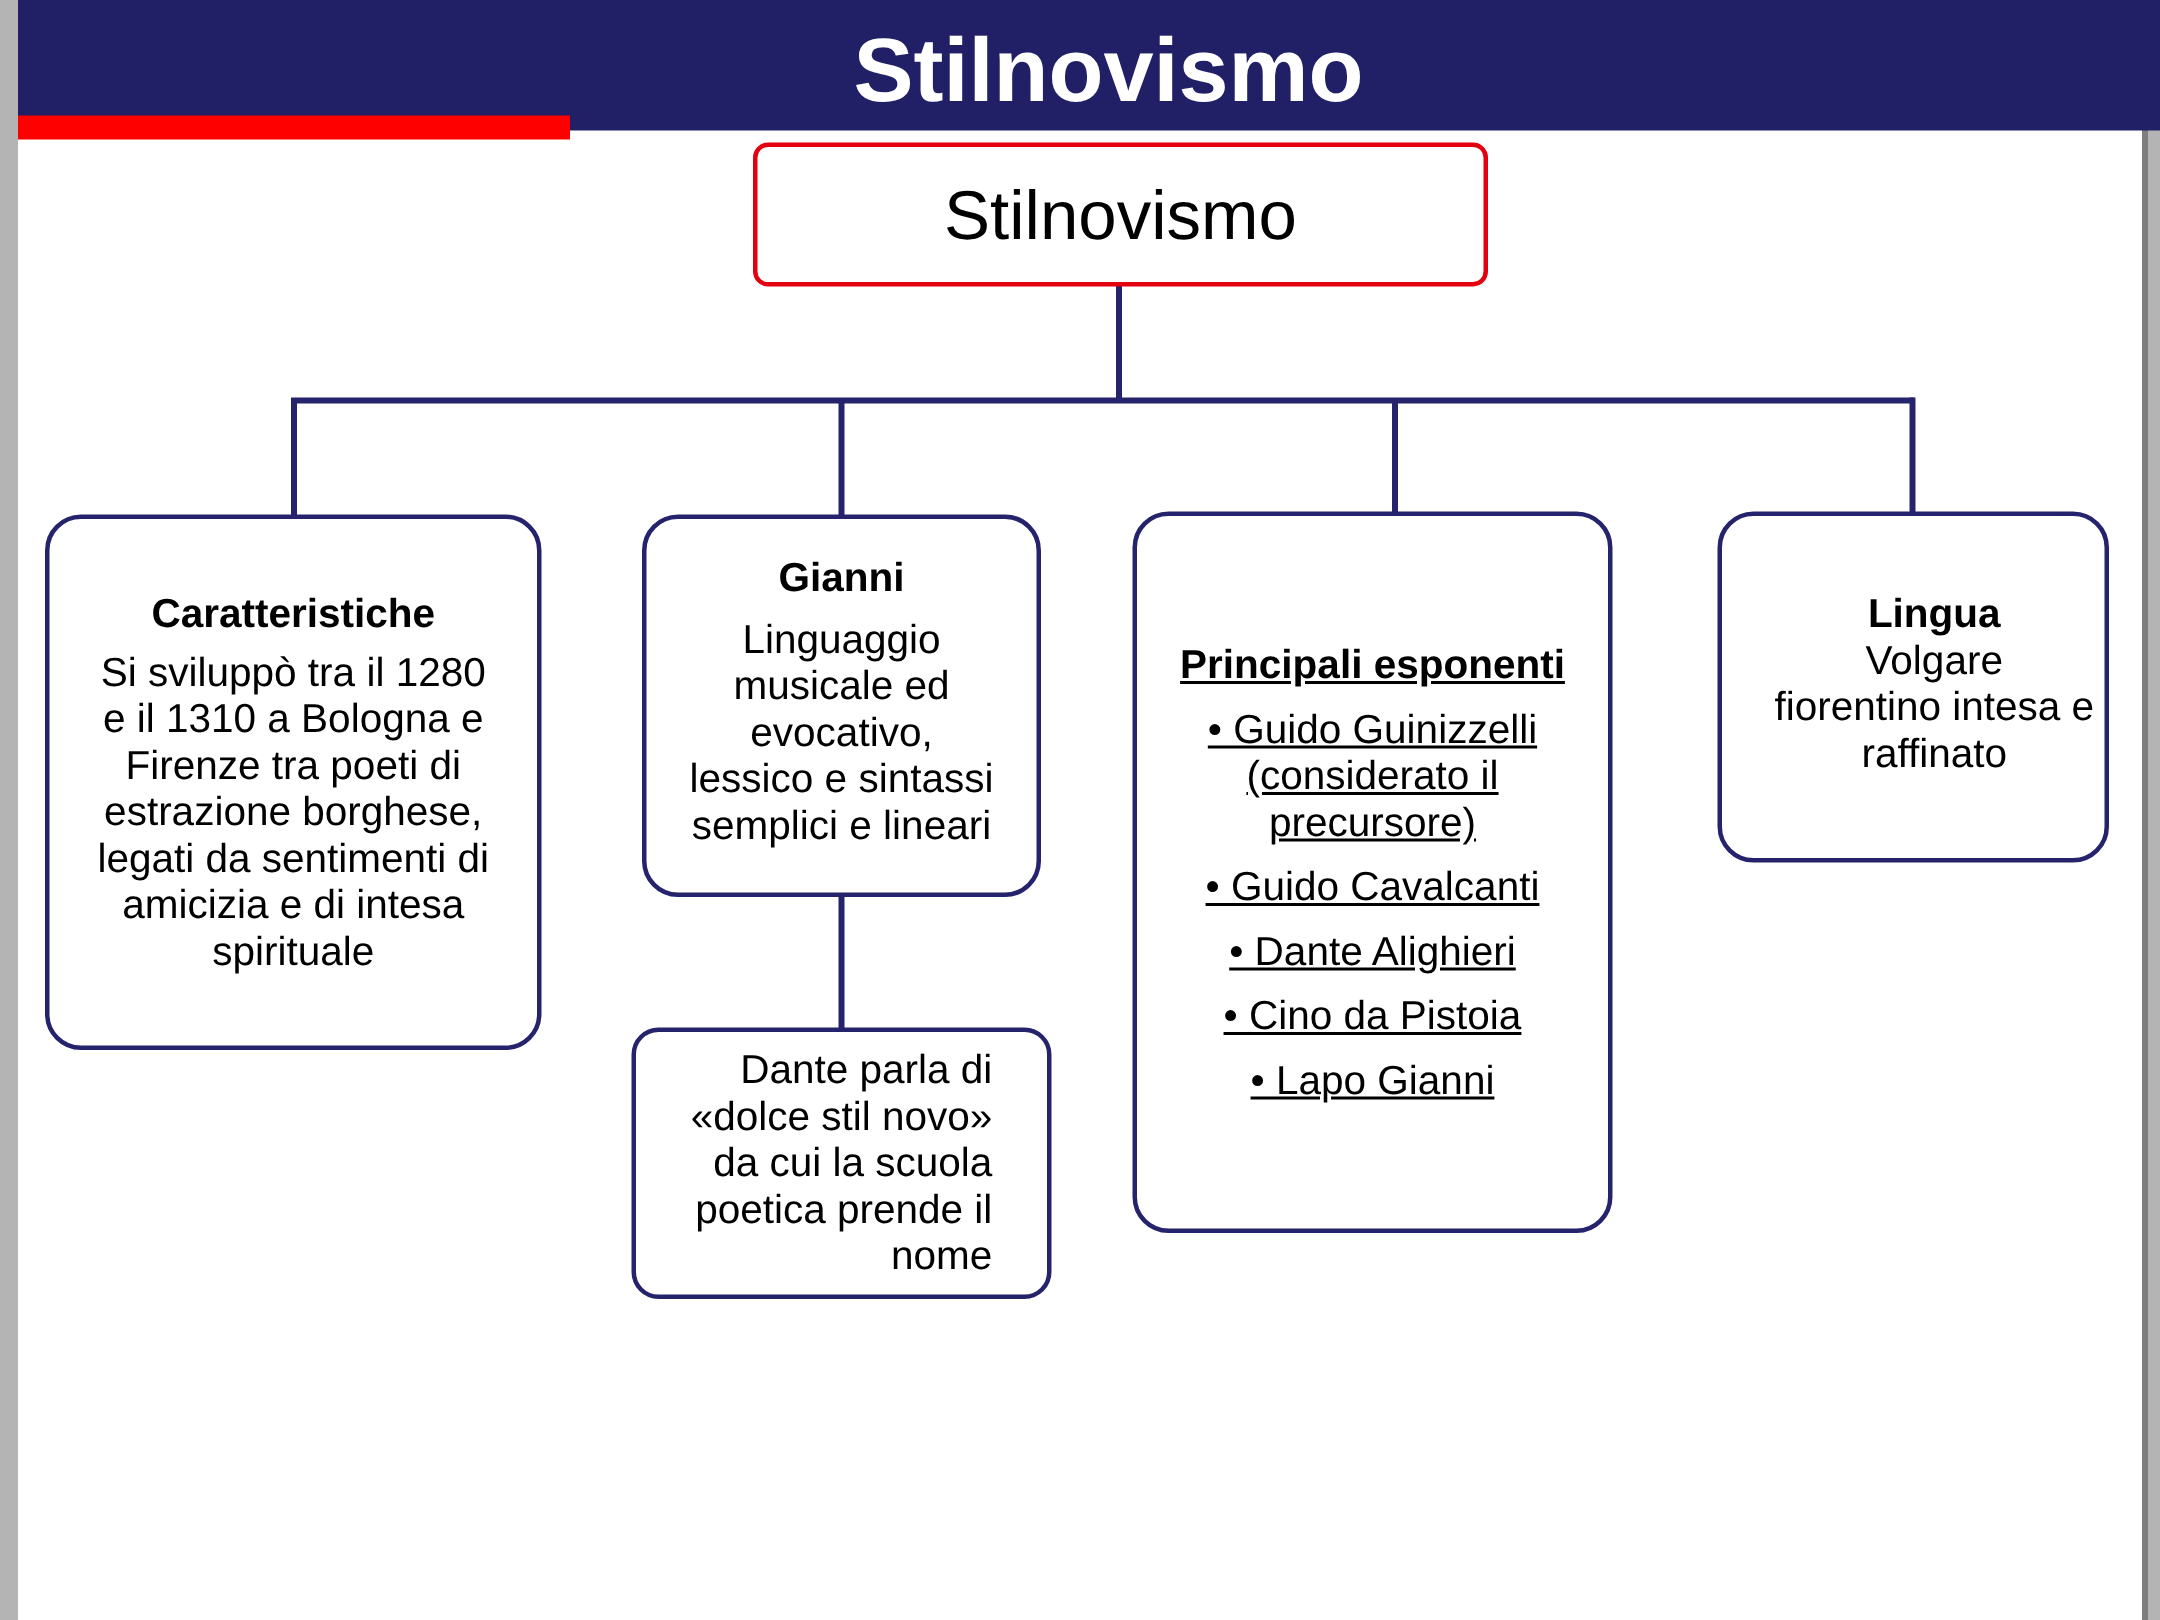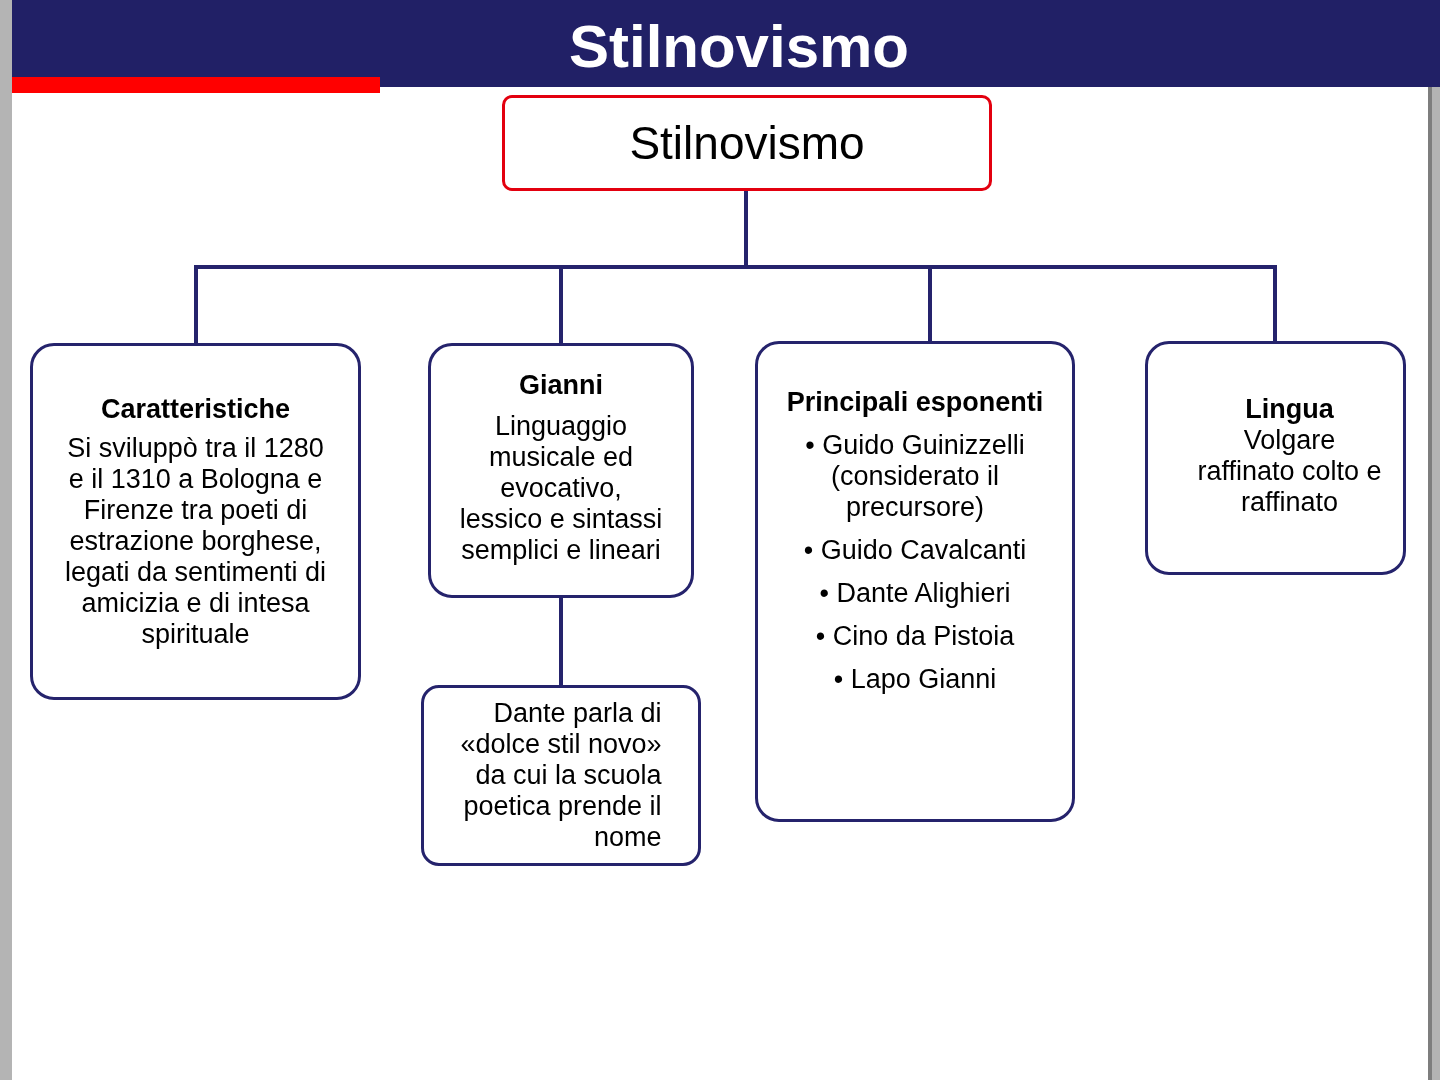--- a/index.html
+++ b/index.html
@@ -99,31 +99,31 @@
 </div>
 
 <div class="box" style="left:421px; top:685px; width:280px; height:181px; border-radius:18px;text-align:right;">
   <div class="body">Dante parla di
 «dolce stil novo»
 da cui la scuola
 poetica prende il
 nome</div>
 </div>
 
-<div class="box" style="left:755px; top:341px; width:320px; height:481px; justify-content:flex-start; padding-top:43px;">
+<div class="box" style="left:755px; top:341px; width:320px; height:481px; justify-content:flex-start; padding-top:84px;text-decoration:underline;">
   <div class="title" style="margin-bottom:12px;">Principali esponenti</div>
   <ul class="list">
     <li>• Guido Guinizzelli
 (considerato il
 precursore)</li>
     <li>• Guido Cavalcanti</li>
     <li>• Dante Alighieri</li>
     <li>• Cino da Pistoia</li>
     <li>• Lapo Gianni</li>
   </ul>
 </div>
 
 <div class="box" style="left:1145px; top:341px; width:261px; height:234px; justify-content:flex-start; padding-top:50px;padding-left:28px;">
   <div class="title">Lingua</div>
   <div class="body">Volgare
-raffinato colto e
+fiorentino intesa e
 raffinato</div>
 </div>
 
 </body></html>

